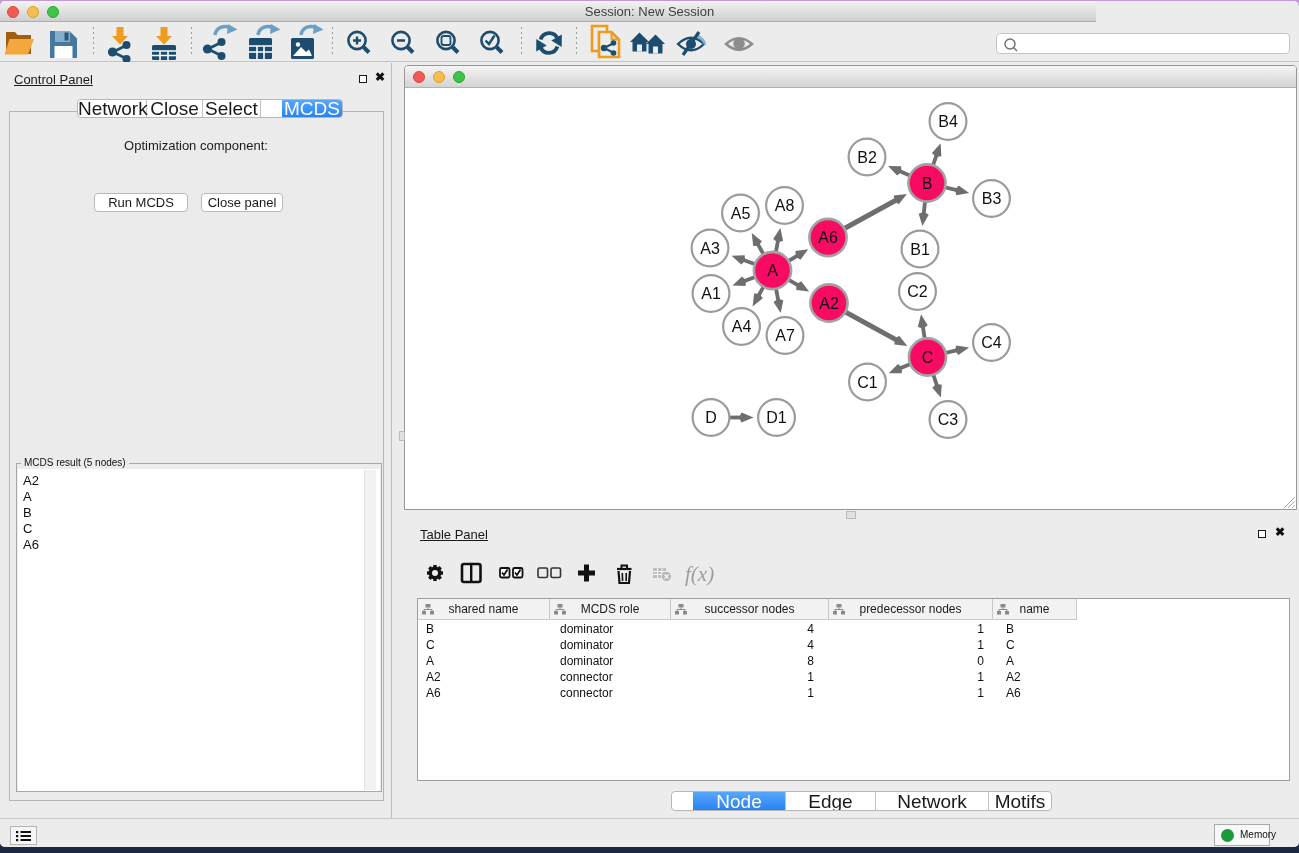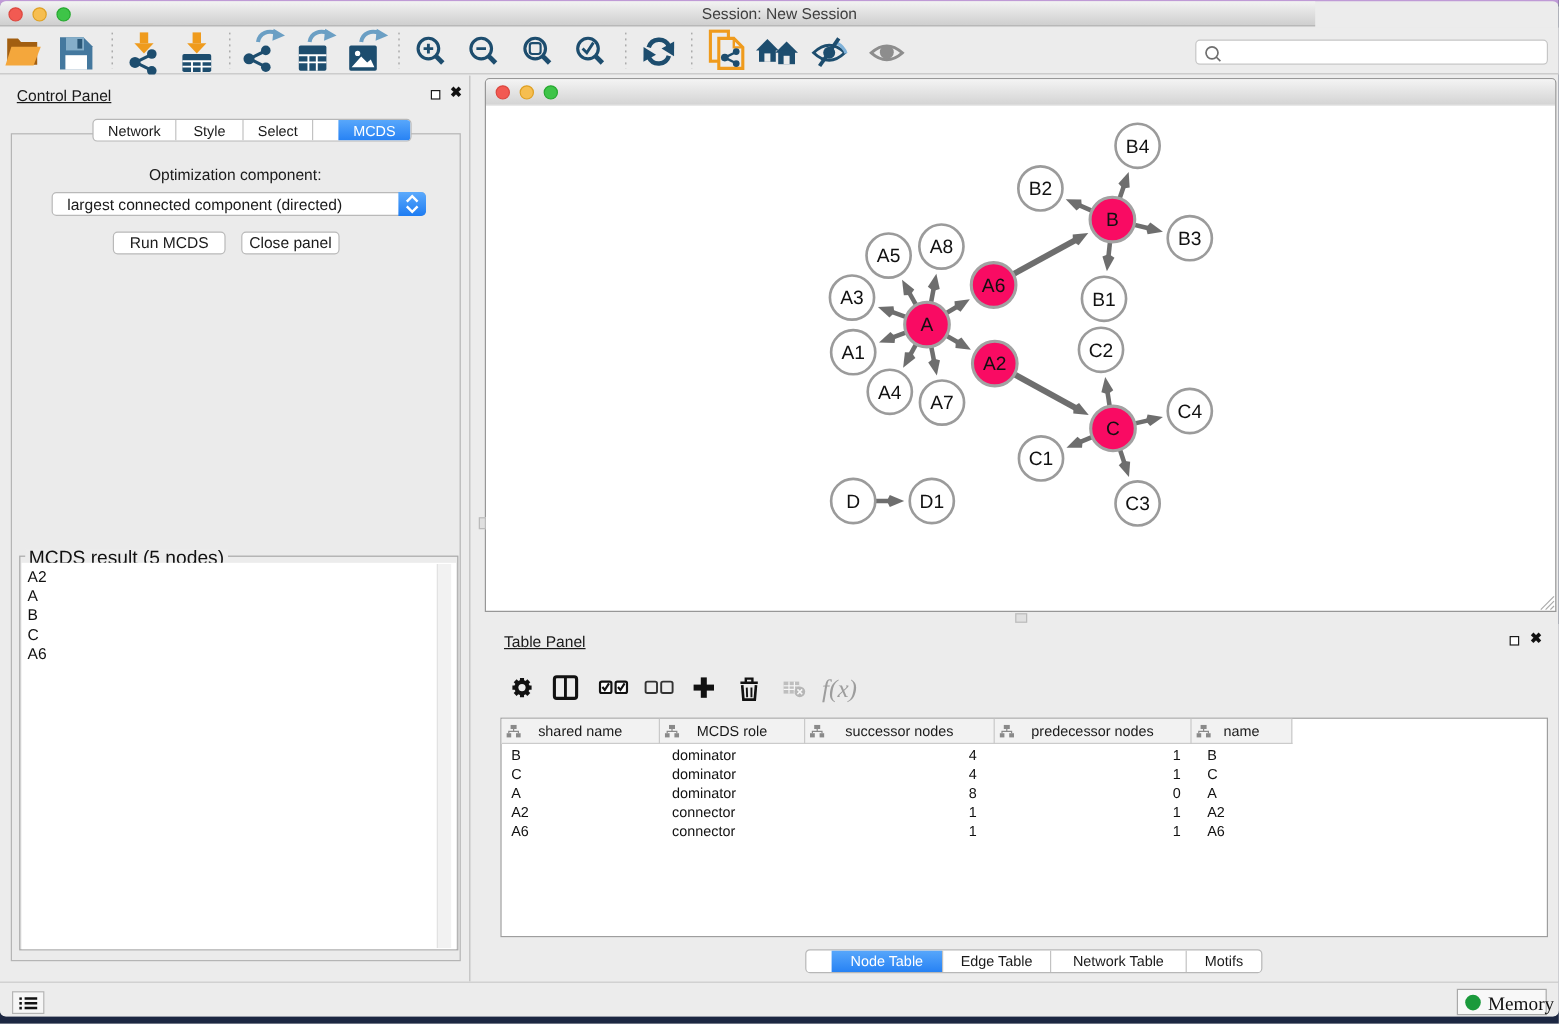--- a/index.html
+++ b/index.html
@@ -15,44 +15,44 @@
   #toolbar { left:0; top:22px; width:1299px; height:39px; background:#ececec; border-bottom:1px solid #c4c4c4; }
   .tsep { top:4px; width:1px; height:30px;
     background-image:linear-gradient(#9b9b9b 2px, transparent 2px); background-size:1px 5px; }
   #search { left:996px; top:10px; width:294px; height:21px; background:#fff; border:1px solid #c6c6c6; border-radius:4px; }
   
   #leftpanel { left:0; top:62px; width:392px; height:755px; background:#ececec; border-right:1px solid #bdbdbd; }
   .phead { font-size:13px; color:#1a1a1a;text-decoration:underline; }
   .sqicon { width:8px; height:8px; border:1.5px solid #1a1a1a; background:#fff; }
   .xicon { font-size:12px; font-weight:bold; color:#111; }
   .seg { position:absolute; z-index:3; display:flex; height:19px; border:1px solid #b7b7b7; border-radius:4px; background:#fff; overflow:hidden; }
-  .seg div { font-size:12px; color:#1a1a1a; text-align:center; line-height:18px; border-right:1px solid #c2c2c2; }
+  .seg div { font-size:19px; color:#1a1a1a; text-align:center; line-height:18px; border-right:1px solid #c2c2c2; }
   .seg div:last-child { border-right:none; }
   .seg div.sel { background:linear-gradient(#58a7fb,#2782f4); color:#fff;margin-left:21px; }
   #cpbox { left:9px; top:48px; width:375px; height:690px; border:1px solid #b5b5b5; background:#ebebeb; }
   .btn { position:absolute; height:19px; background:#fff; border:1px solid #b9b9b9; border-radius:4px;
          font-size:13px; color:#1a1a1a; text-align:center; line-height:17px; }
   #grpbox { left:16px; top:400px; width:366px; height:329px; border:1px solid #a8a8a8; background:#ececec; }
-  #grptitle { left:21px; top:394px; padding:0 3px; background:#ececec; font-size:16px; color:#111; }
+  #grptitle { left:21px; top:394px; padding:0 3px; background:#ececec; font-size:10px; color:#111; }
   #grplist { left:18px; top:406px; width:362px; height:322px; background:#fff; font-size:13px; color:#111; line-height:16px; }
   #grplist .sb { position:absolute; right:4px; top:1px; width:12px; height:320px; background:#f2f2f2; border-left:1px solid #e2e2e2; }
   
   #gwin { left:404px; top:64px; width:893px; height:445px; border:1px solid #979797; border-radius:4px 4px 0 0; background:#fff; }
   #gtitle { left:0; top:0; width:891px; height:22px; background:linear-gradient(#f4f4f4,#dcdcdc 75%,#d4d4d4); border-bottom:1px solid #b2b2b2; border-radius:3px 3px 0 0; }
   #gtitletext { left:0; top:4px; width:891px; text-align:center; font-size:13px; font-weight:bold; color:#3c3c3c; }
   
   #tpanel { left:393px; top:519px; width:906px; height:298px; background:#ececec; }
   #ttable { left:24px; top:78px; width:873px; height:183px; background:#fff; border:1px solid #9e9e9e; }
   #thead { left:0; top:0; width:659px; height:21px; background:#f2f2f2; border-bottom:1px solid #cbcbcb; }
   .thcell { position:absolute; top:0; height:21px; border-right:1px solid #c9c9c9; font-size:12px; color:#1a1a1a; text-align:center; line-height:21px; }
   .trow { position:absolute; font-size:12px; color:#111; }
   
   #statusbar { left:0; top:817px; width:1299px; height:29px; background:#ececec; border-top:1px solid #cacaca; }
   #listbtn { left:10px; top:7px; width:27px; height:19px; background:#f6f6f6; border:1px solid #b4b4b4; }
-  #membox { left:1214px; top:5px; width:75px; height:22px; background:#f8f8f8; border:1px solid #a9a9a9; font-size:16px; color:#111;font-family:Liberation Serif, serif; }
+  #membox { left:1214px; top:5px; width:56px; height:22px; background:#f8f8f8; border:1px solid #a9a9a9; font-size:10px; color:#111; }
 </style>
 </head>
 <body>
 <div id="purple" class="abs"></div>
 <div id="app" class="abs">
   <div id="titlebar" class="abs">
     <div class="abs light" style="left:7px;background:#f25a52;border:1px solid #dc4840"></div>
     <div class="abs light" style="left:27px;background:#f6be50;border:1px solid #dfa023"></div>
     <div class="abs light" style="left:47px;background:#3ec448;border:1px solid #27a930"></div>
     <div id="titletext" class="abs">Session: New Session</div>
@@ -175,35 +175,26 @@
         <line x1="10.5" y1="10.5" x2="14" y2="14" stroke="#6f6f6f" stroke-width="1.4"></line>
       </svg>
     </div>
   </div>
   <div id="leftpanel" class="abs">
     <div class="abs phead" style="left:14px;top:9px">Control Panel</div>
     <div class="abs sqicon" style="left:359px;top:12px"></div>
     <div class="abs xicon" style="left:375px;top:7px">✖</div>
     <div class="seg" style="left:77px;top:36px">
       <div style="width:69px">Network</div>
-      <div style="width:56px">Style</div>
+      <div style="width:56px">Close</div>
       <div style="width:58px">Select</div>
       <div class="sel" style="width:60px">MCDS</div>
     </div>
     <div id="cpbox" class="abs"></div>
     <div class="abs" style="left:0;top:75px;width:392px;text-align:center;font-size:13px;color:#1a1a1a">Optimization component:</div>
-    <div class="abs" style="left:43px;top:97px;width:312px;height:20px;background:#fff;border:1px solid #b9b9b9;border-radius:4px">
-      <div class="abs" style="left:12px;top:2px;font-size:13px;color:#1a1a1a">largest connected component (directed)</div>
-      <div class="abs" style="right:-1px;top:-1px;width:23px;height:20px;background:linear-gradient(#5caafc,#1e7cf2);border-radius:0 4px 4px 0">
-        <svg width="23" height="20">
-          <polyline points="7,8 11.5,3.5 16,8" fill="none" stroke="#fff" stroke-width="2"></polyline>
-          <polyline points="7,12 11.5,16.5 16,12" fill="none" stroke="#fff" stroke-width="2"></polyline>
-        </svg>
-      </div>
-    </div>
     <div class="btn" style="left:94px;top:130px;width:94px">Run MCDS</div>
     <div class="btn" style="left:201px;top:130px;width:82px">Close panel</div>
     <div id="grpbox" class="abs"></div>
     <div id="grptitle" class="abs">MCDS result (5 nodes)</div>
     <div id="grplist" class="abs">
       <div style="padding:4px 0 0 5px">A2<br>A<br>B<br>C<br>A6</div>
       <div class="sb"></div>
     </div>
   </div>
   <div id="gwin" class="abs">

